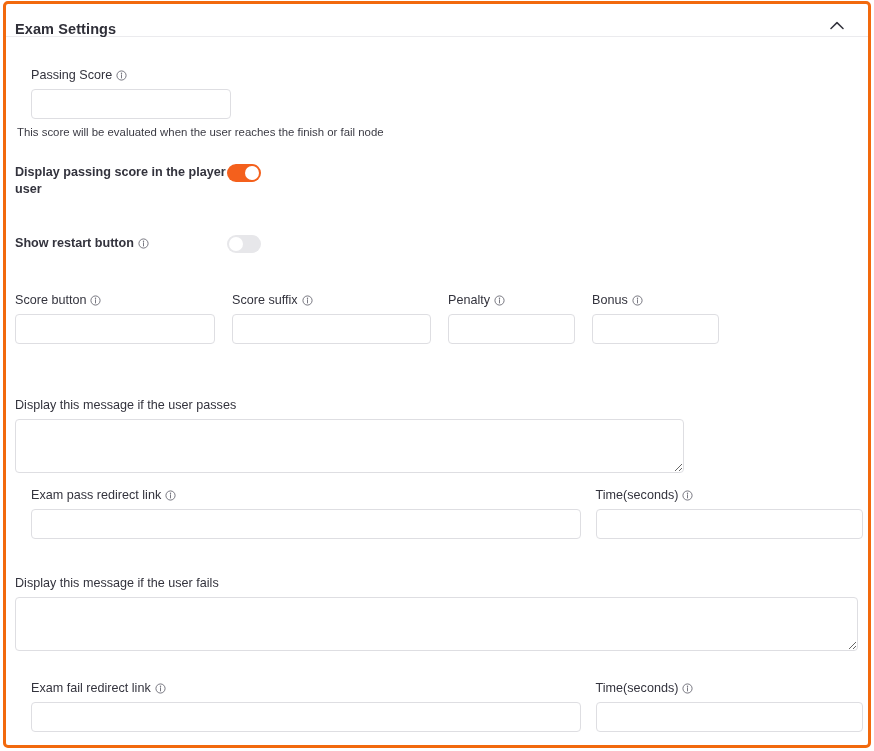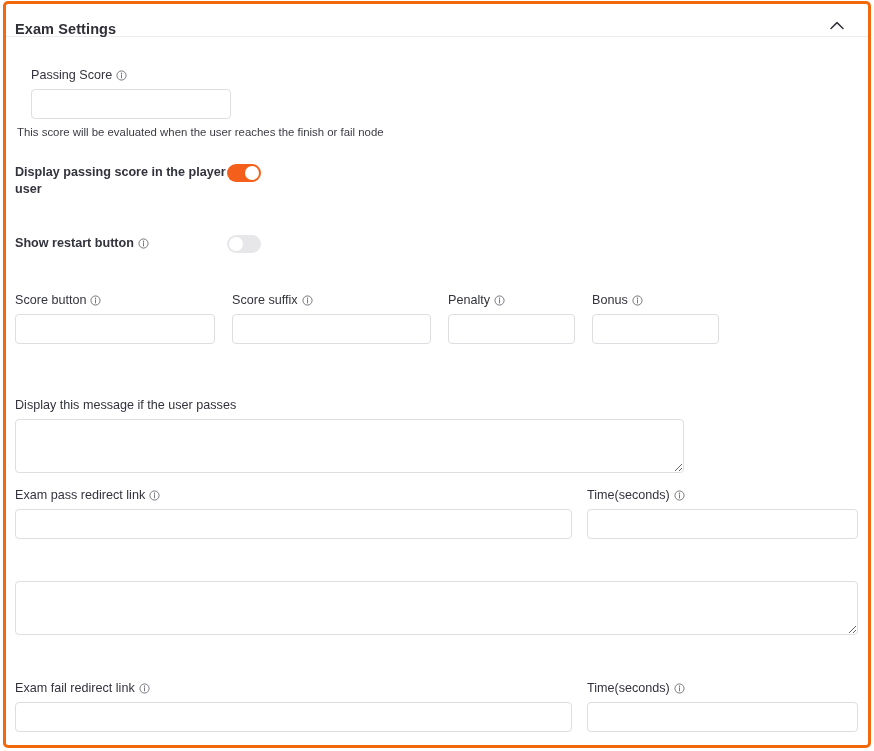--- a/index.html
+++ b/index.html
@@ -168,21 +168,21 @@
   .col-1 { width: 200px; }
   .col-2 { width: 199px; }
   .col-3 { width: 127px; }
   .col-4 { width: 127px; }
   .col-5 { width: 127px; }
 
   .two-col {
     display: flex;
     gap: 15px;
   }
-  .col-wide { width: 557px; }
+  .col-wide { width: 557px; margin-left: 16px; }
   .col-narrow { width: 271px; }
 
   .gap-6 { height: 6px; }
 </style>
 </head>
 <body>
 
 <div id="screen">
 
   <section class="panel">
@@ -340,20 +340,23 @@
                 <path d="M6 5.2V8.7" stroke="#6b6b75" stroke-width="1" stroke-linecap="round"></path>
               </svg>
             </span>
           </div>
           <div class="gap-6"></div>
           <input class="text-input" type="text" placeholder="" style="">
         </div>
       </div>
 
       <div class="abs" style="left:9px; top:571px; width:843px;">
+        <div class="field-label">
+          <span class="lbl-text">Display this message if the user fails</span>
+        </div>
         <div class="gap-6"></div>
         <textarea class="text-area" placeholder="" style=""></textarea>
       </div>
 
       <div class="abs two-col" style="left:9px; top:676px; width:848px;">
         <div class="col-wide">
           <div class="field-label">
             <span class="lbl-text">Exam fail redirect link</span>
             <span class="info-icon">
               <svg width="11" height="11" viewBox="0 0 12 12" fill="none">

